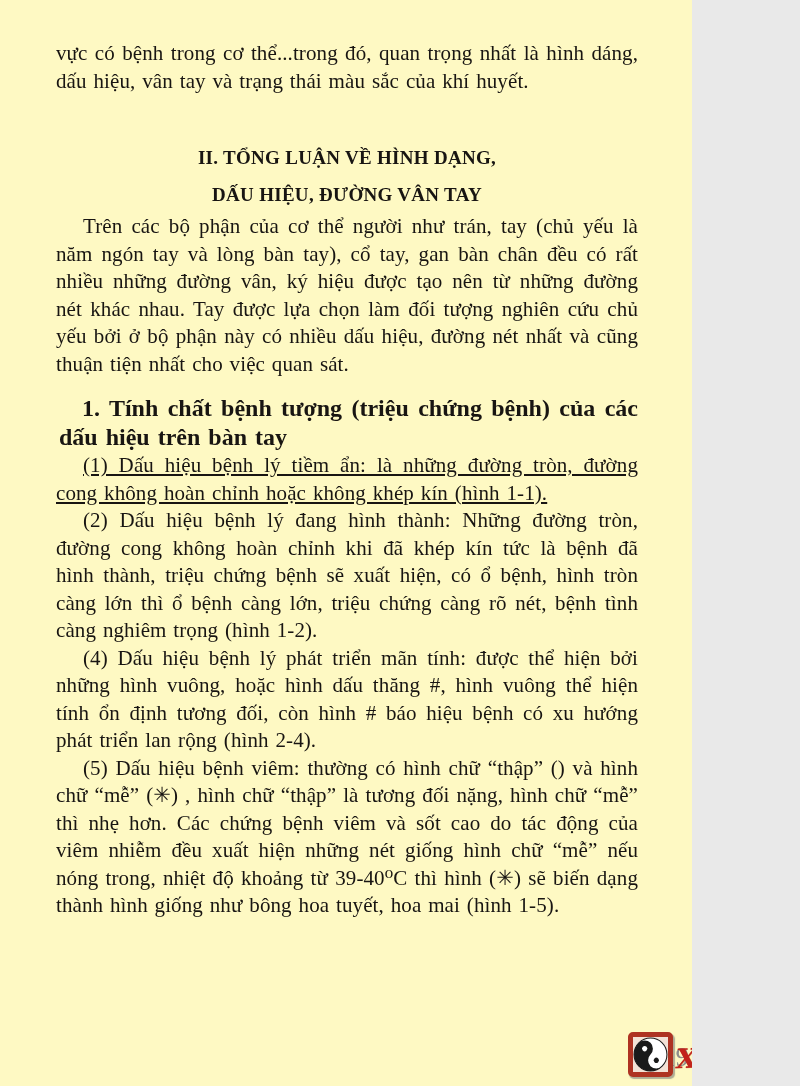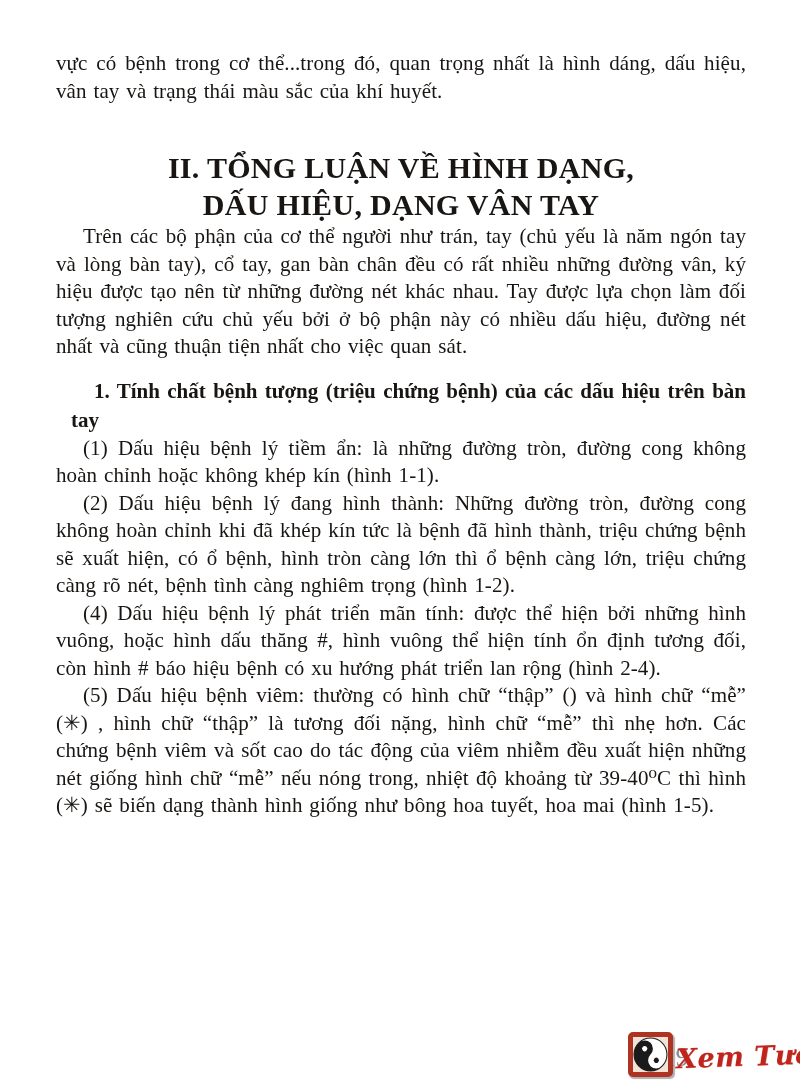--- a/index.html
+++ b/index.html
@@ -3,55 +3,55 @@
 <meta charset="utf-8">
 <style>
   html,body{margin:0;padding:0;}
   body{
     width:800px;height:1086px;
     background:#e9e9e9;
     font-family:"Liberation Serif","DejaVu Serif",serif;
   }
   .page{
     position:relative;
-    width:800px;height:1086px;
+    width:692px;height:1086px;
     box-sizing:border-box;
-    background:#ffffff;
-    padding:50px 54px 0 56px;
+    background:#fef9c3;
+    padding:40px 54px 0 56px;
     color:#181512;
     overflow:hidden;
   }
   p.body{
     font-size:21px;
     line-height:27.5px;
     text-align:justify;
     margin:0;
     letter-spacing:.1px;
     word-spacing:1.5px;
   }
   .indent{text-indent:27px;}
   h1.title{
     text-align:center;
-    font-size:30px;
+    font-size:19px;
     line-height:37px;
     font-weight:bold;
     margin:44px 0 0 0;
     letter-spacing:.3px;
   }
   h2.sub{
-    font-size:21px;
+    font-size:24px;
     line-height:29px;
     font-weight:bold;
-    margin:16px 0 0 15px;
+    margin:16px 0 0 3px;
     text-indent:23px;
     text-align:justify;
     word-spacing:2px;
   }
   .lead{margin-top:20px;}
-  .it1{margin-top:13px;}
+  .it1{margin-top:13px;text-decoration:underline;}
   .it{margin-top:8px;}
 
   
   .page-num{
     position:absolute;
     left:662px;top:1042px;
     font-size:27px;
     color:#8d8d8d;
     z-index:1;
   }
@@ -88,21 +88,21 @@
 </style>
 </head>
 <body>
 
 <div class="page">
 
   <p class="body">vực có bệnh trong cơ thể...trong đó, quan trọng nhất là hình dáng, dấu hiệu, vân tay và trạng thái màu sắc của khí huyết.</p>
 
   <h1 class="title">
     <span>II. TỔNG LUẬN VỀ HÌNH DẠNG,</span><br>
-    <span>DẤU HIỆU, DẠNG VÂN TAY</span>
+    <span>DẤU HIỆU, ĐƯỜNG VÂN TAY</span>
   </h1>
 
   <p class="body indent lead">Trên các bộ phận của cơ thể người như trán, tay (chủ yếu là năm ngón tay và lòng bàn tay), cổ tay, gan bàn chân đều có rất nhiều những đường vân, ký hiệu được tạo nên từ những đường nét khác nhau. Tay được lựa chọn làm đối tượng nghiên cứu chủ yếu bởi ở bộ phận này có nhiều dấu hiệu, đường nét nhất và cũng thuận tiện nhất cho việc quan sát.</p>
 
   <h2 class="sub">1. Tính chất bệnh tượng (triệu chứng bệnh) của các dấu hiệu trên bàn tay</h2>
 
   <p class="body indent it1">(1) Dấu hiệu bệnh lý tiềm ẩn: là những đường tròn, đường cong không hoàn chỉnh hoặc không khép kín (hình 1-1).</p>
   <p class="body indent it">(2) Dấu hiệu bệnh lý đang hình thành: Những đường tròn, đường cong không hoàn chỉnh khi đã khép kín tức là bệnh đã hình thành, triệu chứng bệnh sẽ xuất hiện, có ổ bệnh, hình tròn càng lớn thì ổ bệnh càng lớn, triệu chứng càng rõ nét, bệnh tình càng nghiêm trọng (hình 1-2).</p>
   <p class="body indent it">(4) Dấu hiệu bệnh lý phát triển mãn tính: được thể hiện bởi những hình vuông, hoặc hình dấu thăng #, hình vuông thể hiện tính ổn định tương đối, còn hình # báo hiệu bệnh có xu hướng phát triển lan rộng (hình 2-4).</p>
   <p class="body indent it">(5) Dấu hiệu bệnh viêm: thường có hình chữ “thập” () và hình chữ “mễ” (✳) , hình chữ “thập” là tương đối nặng, hình chữ “mễ” thì nhẹ hơn. Các chứng bệnh viêm và sốt cao do tác động của viêm nhiễm đều xuất hiện những nét giống hình chữ “mễ” nếu nóng trong, nhiệt độ khoảng từ 39-40⁰C thì hình (✳) sẽ biến dạng thành hình giống như bông hoa tuyết, hoa mai (hình 1-5).</p>

